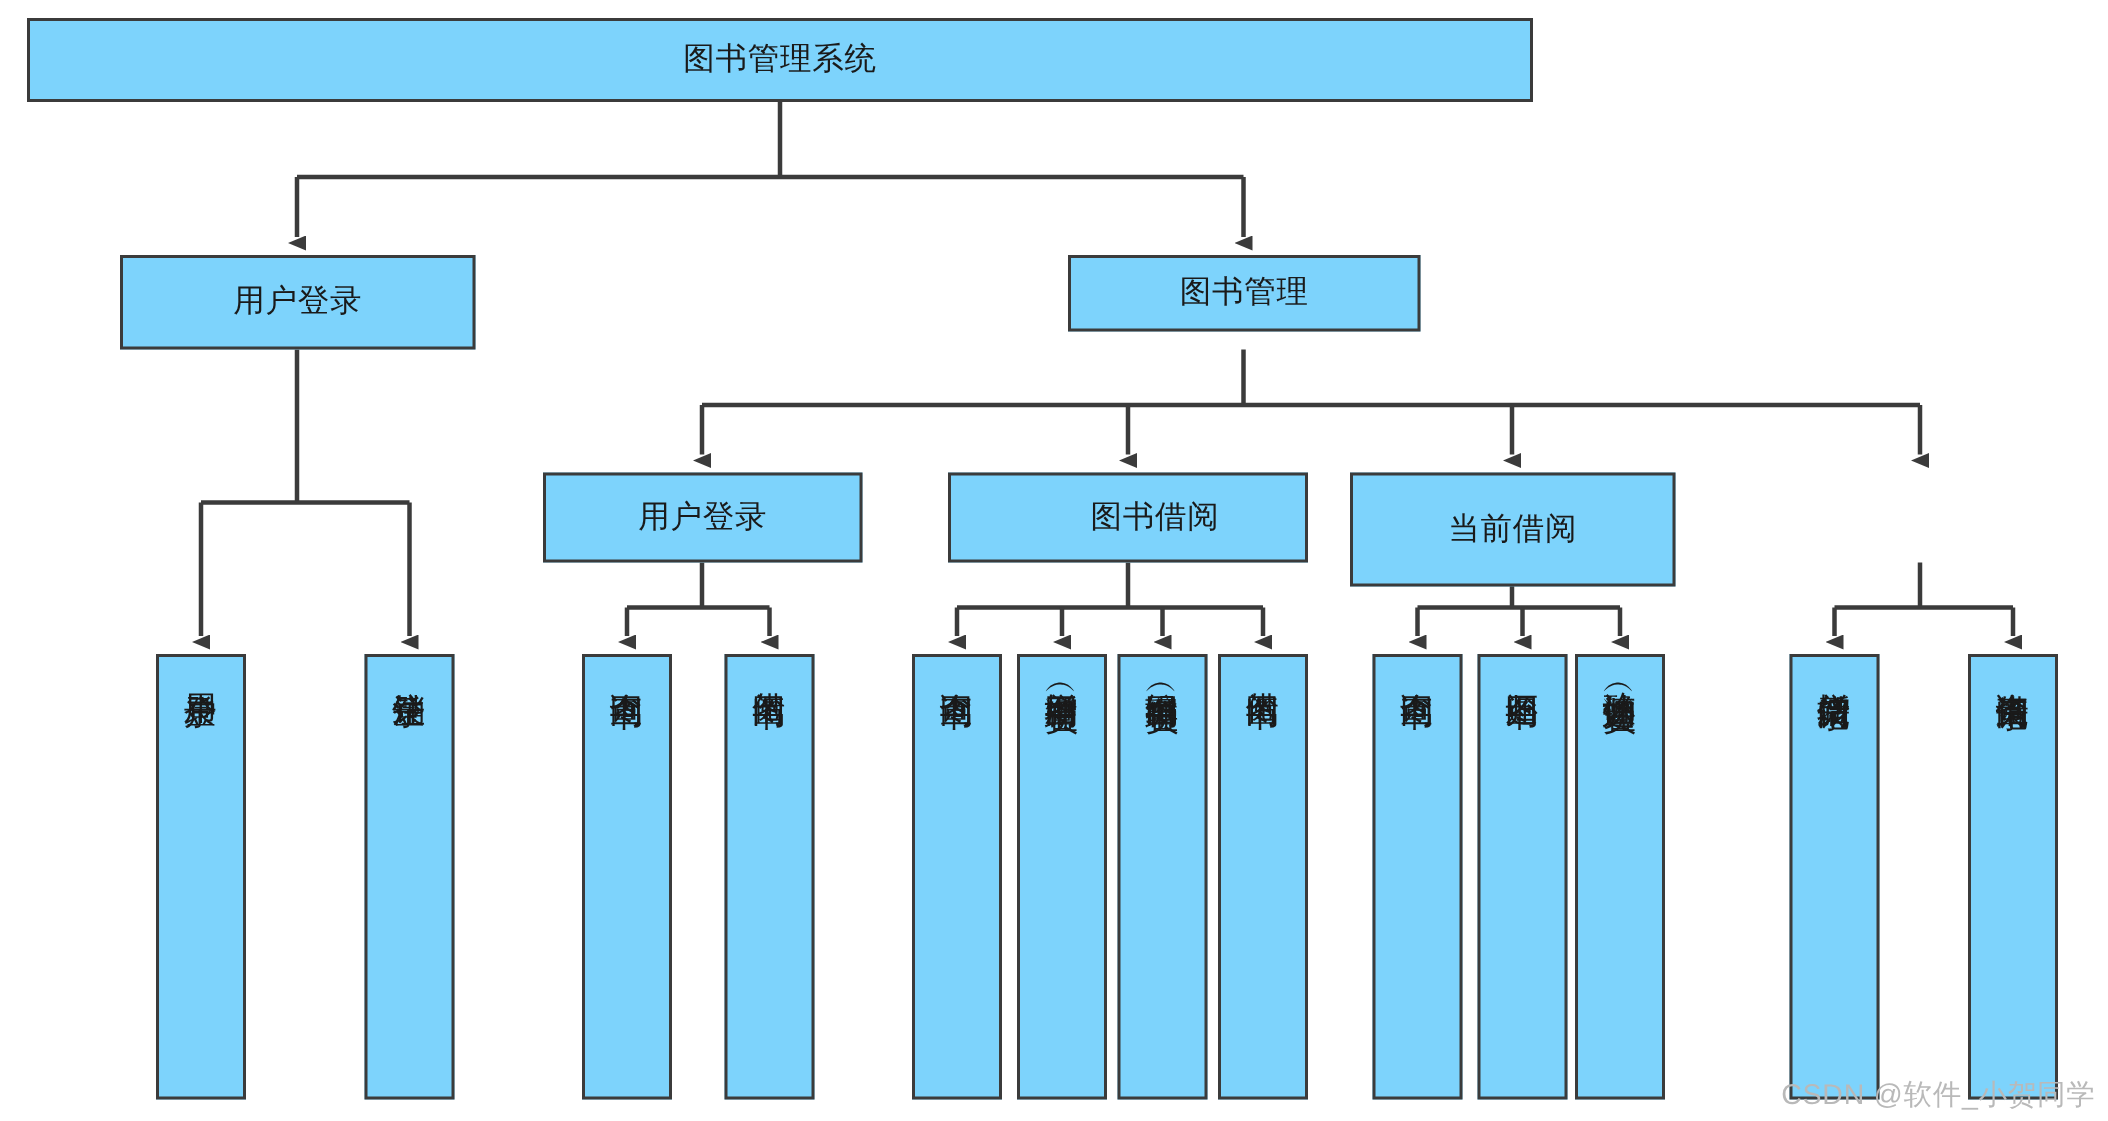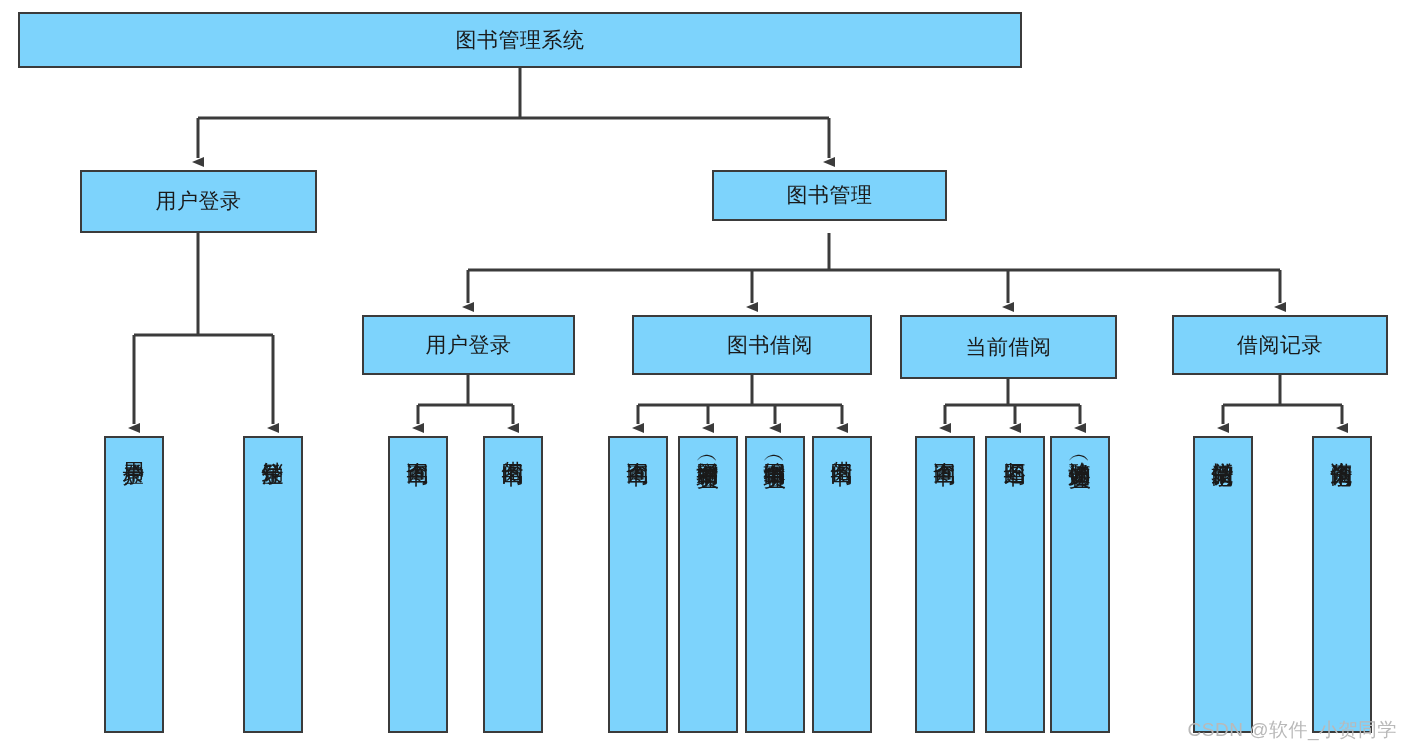--- a/index.html
+++ b/index.html
@@ -130,25 +130,22 @@
   <div class="node" style="left:712px; top:170px; width:235px; height:51px;">
     <span class="node-label">图书管理</span>
   </div>
 
   <div class="node" style="left:362px; top:315px; width:213px; height:60px;">
     <span class="node-label">用户登录</span>
   </div>
   <div class="node" style="left:632px; top:315px; width:240px; height:60px;padding-left:36px;">
     <span class="node-label">图书借阅</span>
   </div>
-  <div class="node" style="left:900px; top:315px; width:217px; height:64px;">
+  <div class="node" style="left:900px; top:315px; width:217px; height:76px;">
     <span class="node-label">当前借阅</span>
-  </div>
-  <div class="node" style="left:1172px; top:315px; width:216px; height:60px;">
-    <span class="node-label">借阅记录</span>
   </div>
 
   <div class="node leaf" style="left:104px; top:436px; width:60px; height:297px;">
     <span class="node-label">用户登录</span>
   </div>
   <div class="node leaf" style="left:243px; top:436px; width:60px; height:297px;">
     <span class="node-label">注销登录</span>
   </div>
 
   <div class="node leaf" style="left:388px; top:436px; width:60px; height:297px;">

